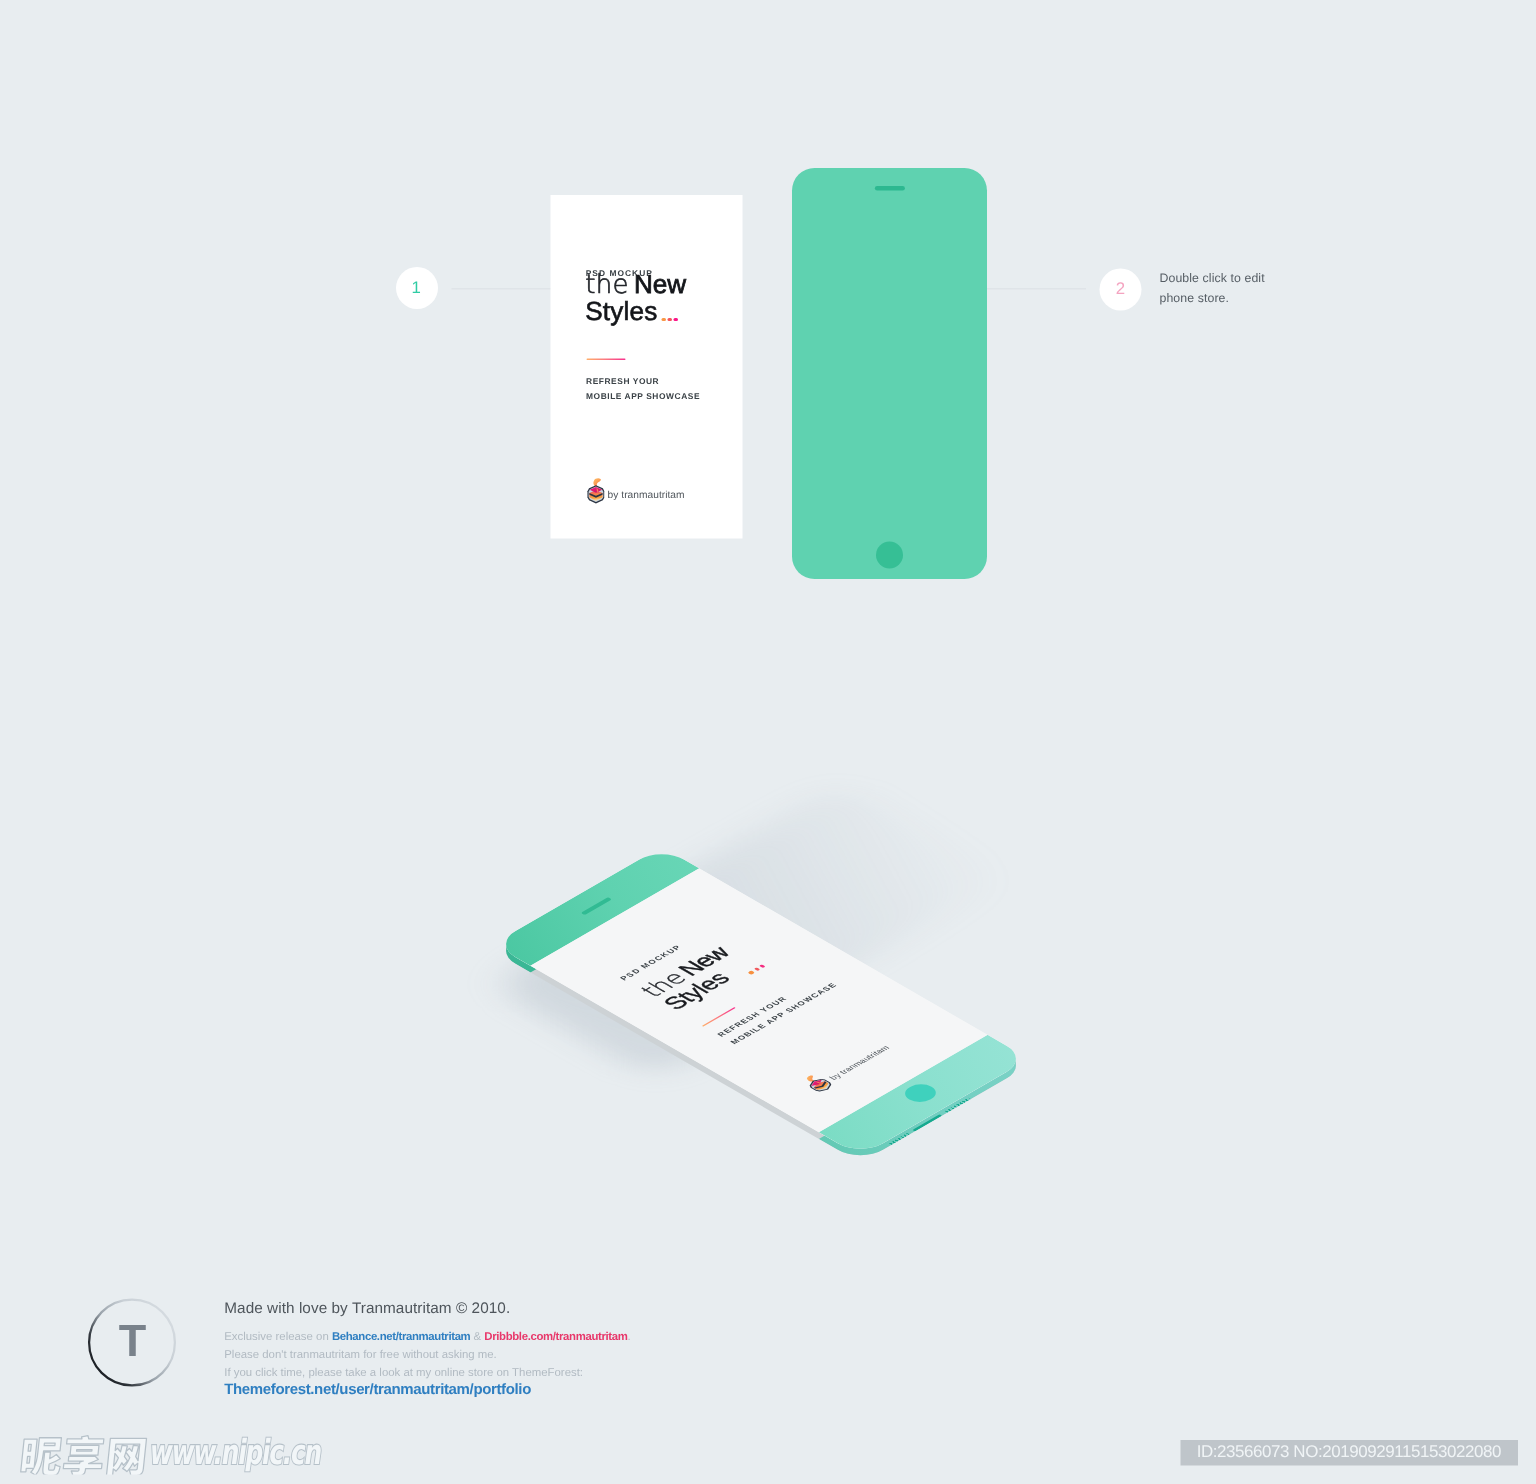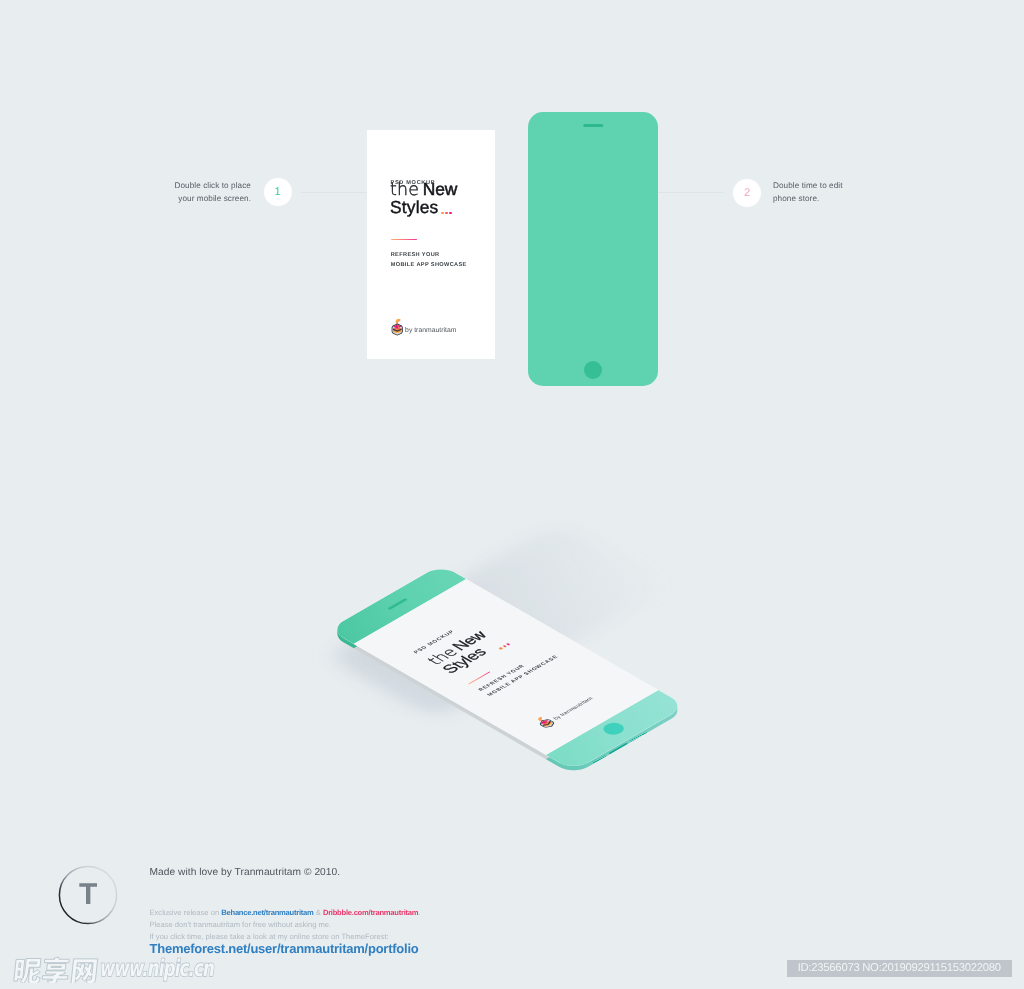--- a/index.html
+++ b/index.html
@@ -172,25 +172,25 @@
   .footer-body { position:absolute; left:149.5px; top:863.5px; }
   .f-title-row { display:flex; align-items:center; }
   .f-title { font-size:20.6px; font-weight:400; color:#34383d; letter-spacing:-0.1px; }
   .f-badge { width:19.5px; height:19.5px; border-radius:50%;
              background:linear-gradient(120deg,#b3ddfb 0%,#bfd9fb 45%,#d2c8f6 100%);
              color:#f3f7fe; font-size:8.6px; font-weight:400;
              display:flex; align-items:center; justify-content:center;
              margin-left:7px; margin-top:2.5px; letter-spacing:-0.3px;
              box-shadow:0 0 0 2.2px rgba(255,255,255,.72); flex:0 0 auto; }
   .f-sub { font-size:10.2px; color:#4e555b; margin-top:3.5px; letter-spacing:.05px; }
-  .f-small { margin-top:29px; font-size:7.6px; color:#b1bac2; line-height:12.1px; }
+  .f-small { margin-top:7px; font-size:7.6px; color:#b1bac2; line-height:12.1px; }
   .f-small a { text-decoration:none; font-weight:700; letter-spacing:-0.24px; }
   .lk1 { color:#2f7fc1; }
   .lk2 { color:#e8386b; }
-  .lk-b { font-size:13px; letter-spacing:-0.2px; }
+  .lk-b { font-size:10px; letter-spacing:-0.2px; }
 
   
   .watermark { position:absolute; left:0; top:0; width:1024px; height:989px;
                pointer-events:none; }
   .wm-cjk { position:absolute; left:12px; top:955px; display:block;
             transform:skewX(-6deg); }
   .wm-cjk svg { display:block; }
   .wm-url { position:absolute; left:100px; top:958px; font-size:23px; font-weight:700;
             font-style:italic; color:#f2f6f8; white-space:nowrap;
             font-family:"DejaVu Sans Condensed","DejaVu Sans", sans-serif;
@@ -203,39 +203,35 @@
             background:#bfc5ca; color:#f0f4f6; font-size:11.3px;
             display:flex; align-items:center; justify-content:center;
             letter-spacing:-0.28px; }
 </style>
 </head>
 <body>
 
 <div id="stage">
 
   <div class="ann ann1">
-    <div class="ann-text ann-text-left">
-      <div>Double click to place</div>
-      <div>your mobile screen.</div>
-    </div>
     <div class="ann-circle">
       <span class="num num-teal">1</span>
     </div>
     <div class="ann-line ann-line1"></div>
     <div class="ann-dot ann-dot1"></div>
   </div>
 
   <div class="ann ann2">
     <div class="ann-dot ann-dot2"></div>
     <div class="ann-line ann-line2"></div>
     <div class="ann-circle ann-circle2">
       <span class="num num-pink">2</span>
     </div>
     <div class="ann-text ann-text-right">
-      <div>Double time to edit</div>
+      <div>Double click to edit</div>
       <div>phone store.</div>
     </div>
   </div>
 
   <div class="flat-card">
     <div class="sc-eyebrow">PSD MOCKUP</div>
     <div class="sc-title">
       <div class="sc-t1"><span class="tl">the</span><span class="tb">New</span></div>
       <div class="sc-t2"><span class="tl2">Styles</span><span class="sc-dots"><i class="d1"></i><i class="d2"></i><i class="d3"></i></span></div>
     </div>

